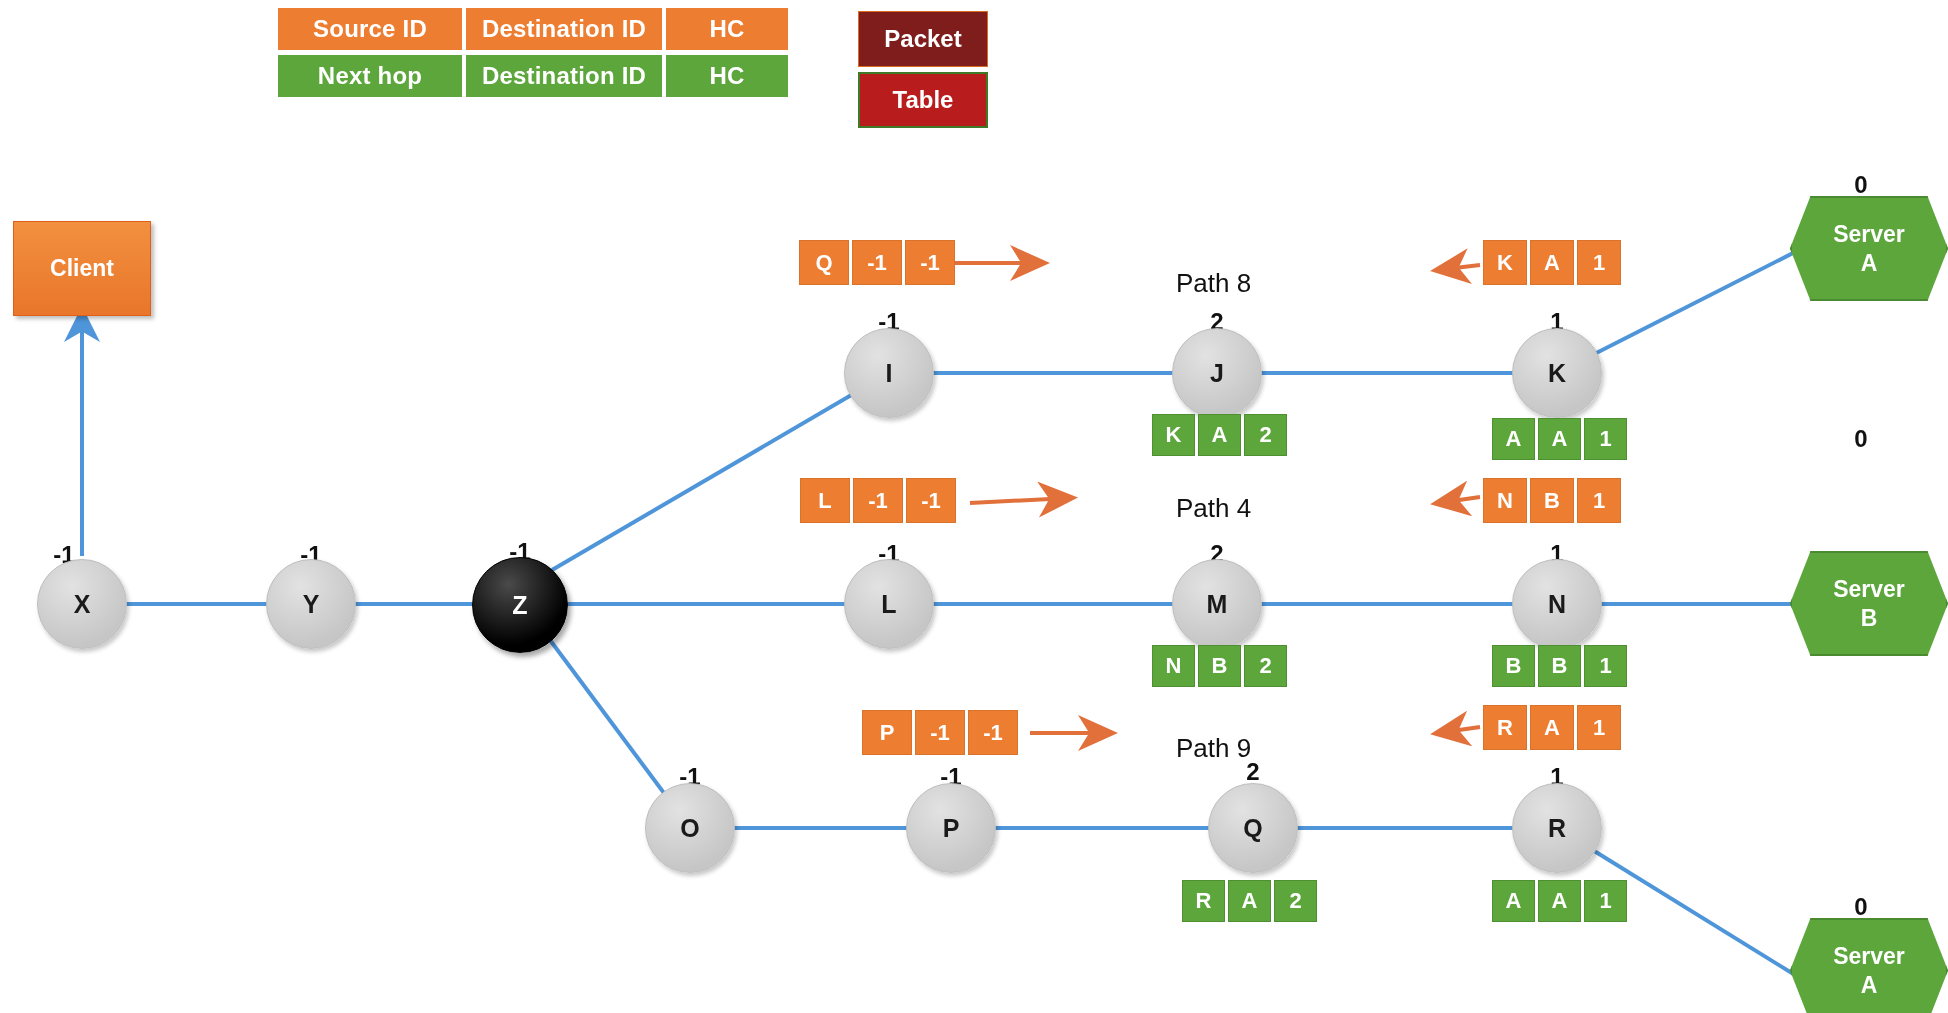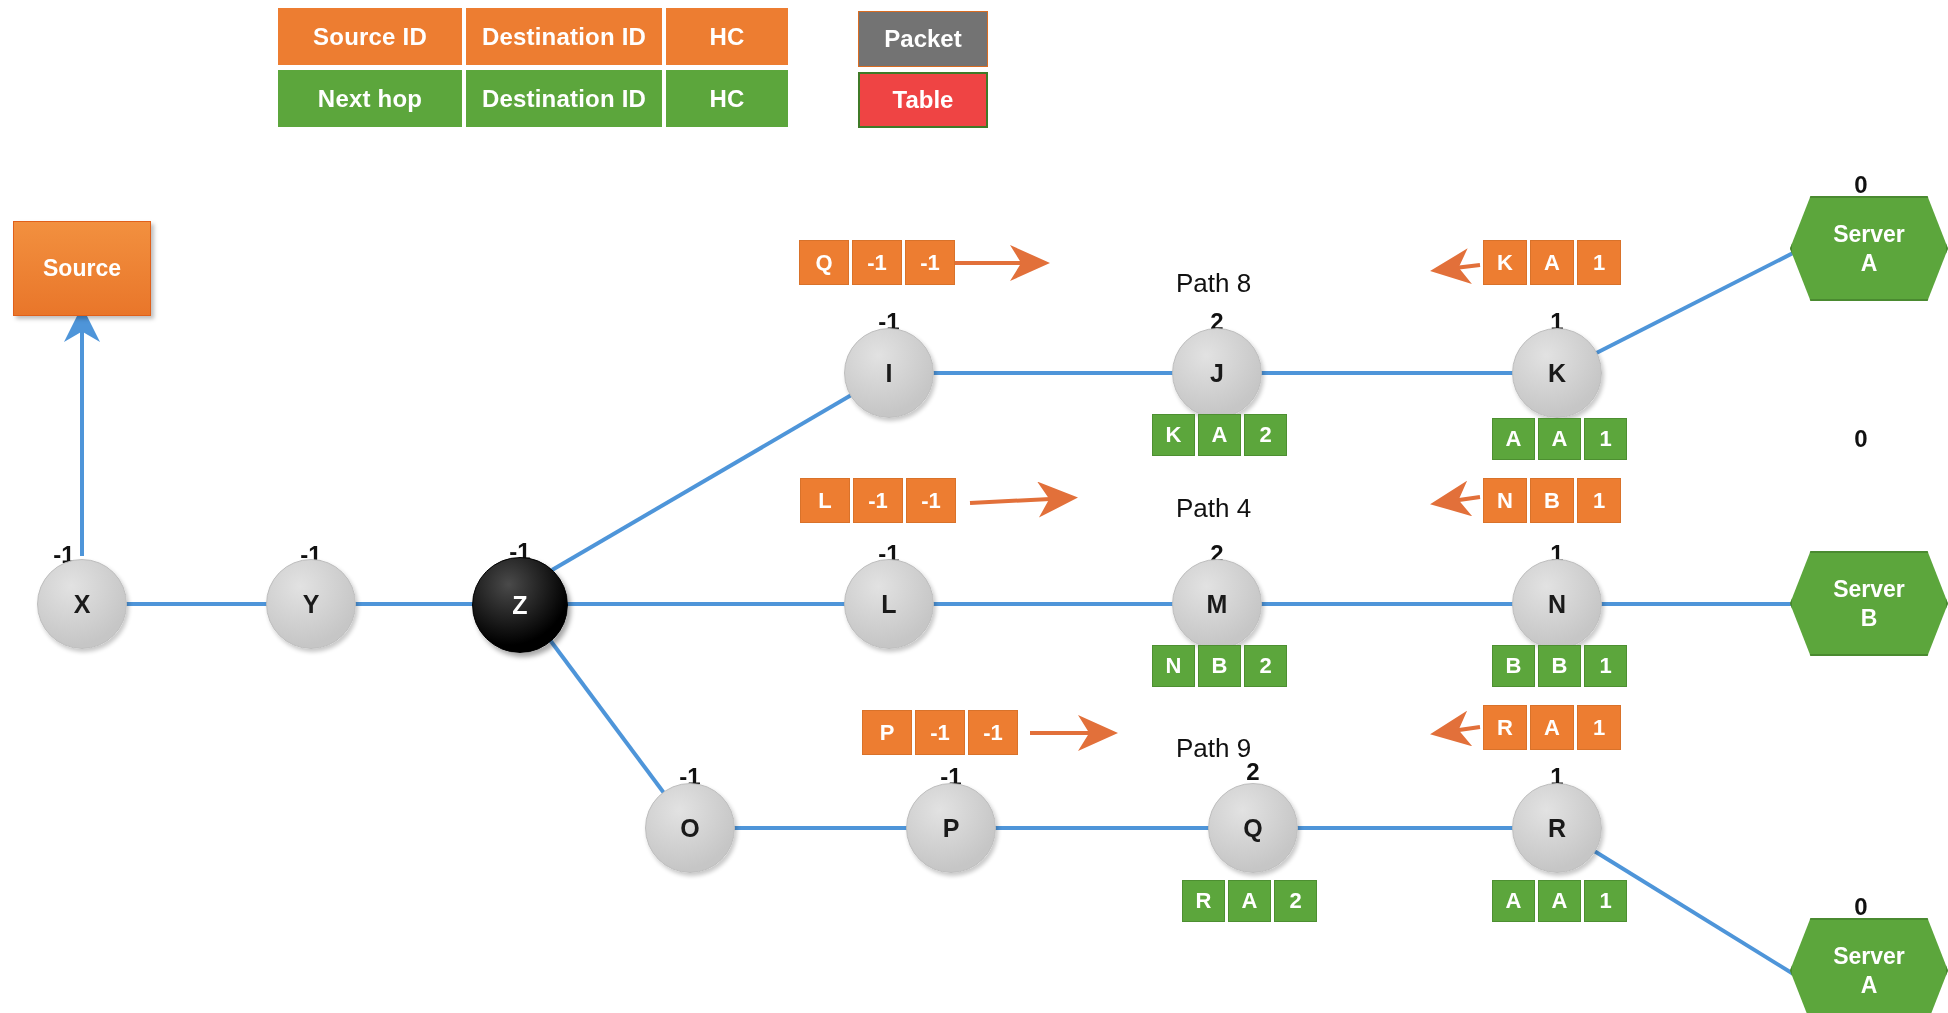--- a/index.html
+++ b/index.html
@@ -6,33 +6,33 @@
   body{width:1948px;height:1013px;position:relative;overflow:hidden;
        font-family:"Liberation Sans", sans-serif;}
   #canvas{position:absolute;left:0;top:0;width:1948px;height:1013px;}
   svg.edges{position:absolute;left:0;top:0;width:1948px;height:1013px;pointer-events:none;}
 
   
   .legend-table{position:absolute;display:flex;flex-direction:column;gap:5px;}
   .legend-row{display:flex;gap:4px;}
   .legend-cell{display:flex;align-items:center;justify-content:center;
       color:#ffffff;font-weight:bold;font-size:24px;letter-spacing:.2px;
-      height:57px;box-sizing:border-box;}
+      height:42px;box-sizing:border-box;}
   .lg-orange{background:#ED7D31;}
   .lg-green{background:#5CA63C;border:2px solid #4a8a30;}
   .lg-green.nb{border:none;}
   .c-src{width:184px;}
   .c-dst{width:196px;}
   .c-hc{width:122px;}
 
   .legend-key{position:absolute;left:858px;top:11px;display:flex;flex-direction:column;gap:5px;}
   .key-box{width:130px;height:56px;display:flex;align-items:center;justify-content:center;
       color:#fff;font-weight:bold;font-size:24px;box-sizing:border-box;}
-  .key-orange{background:#737373;border:1px solid #d96c22;}
-  .key-green{background:#ef4444;border:2px solid #3f7a28;}
+  .key-orange{background:#7f1d1d;border:1px solid #d96c22;}
+  .key-green{background:#b91c1c;border:2px solid #3f7a28;}
 
   
   .client-box{position:absolute;left:13px;top:221px;width:138px;height:95px;
       background:linear-gradient(#F2903F,#E9762A);border:1px solid #E0601A;
       display:flex;align-items:center;justify-content:center;
       color:#fff;font-weight:bold;font-size:23px;
       box-shadow:3px 3px 4px rgba(0,0,0,.25);box-sizing:border-box;}
 
   
   .node{position:absolute;border-radius:50%;
@@ -120,21 +120,21 @@
       <div class="legend-cell lg-green nb c-dst">Destination ID</div>
       <div class="legend-cell lg-green nb c-hc">HC</div>
     </div>
   </div>
 
   <div class="legend-key">
     <div class="key-box key-orange">Packet</div>
     <div class="key-box key-green">Table</div>
   </div>
 
-  <div class="client-box">Source</div>
+  <div class="client-box">Client</div>
 
   <div class="hopcount" style="left:34px;top:541px;width:60px;">-1</div>
   <div class="node grey" style="left:37px;top:559px;width:90px;height:90px;">X</div>
 
   <div class="hopcount" style="left:281px;top:541px;width:60px;">-1</div>
   <div class="node grey" style="left:266px;top:559px;width:90px;height:90px;">Y</div>
 
   <div class="hopcount" style="left:490px;top:538px;width:60px;">-1</div>
   <div class="node black" style="left:472px;top:557px;width:96px;height:96px;">Z</div>
 

